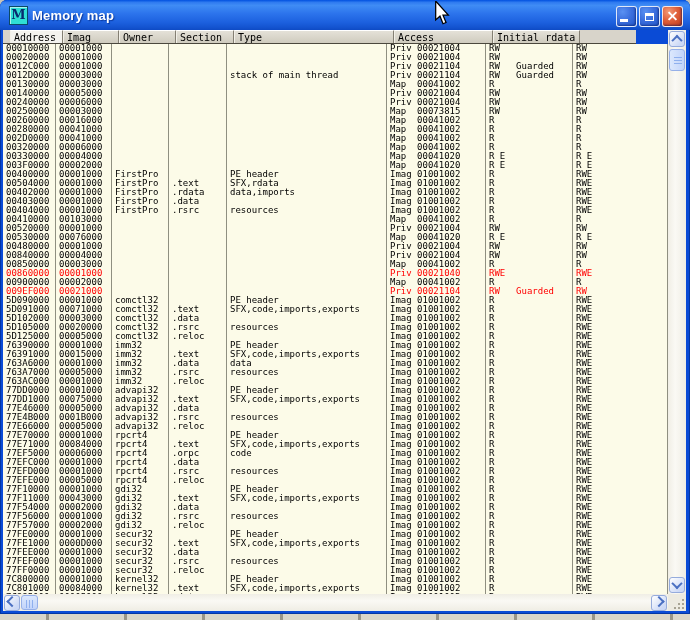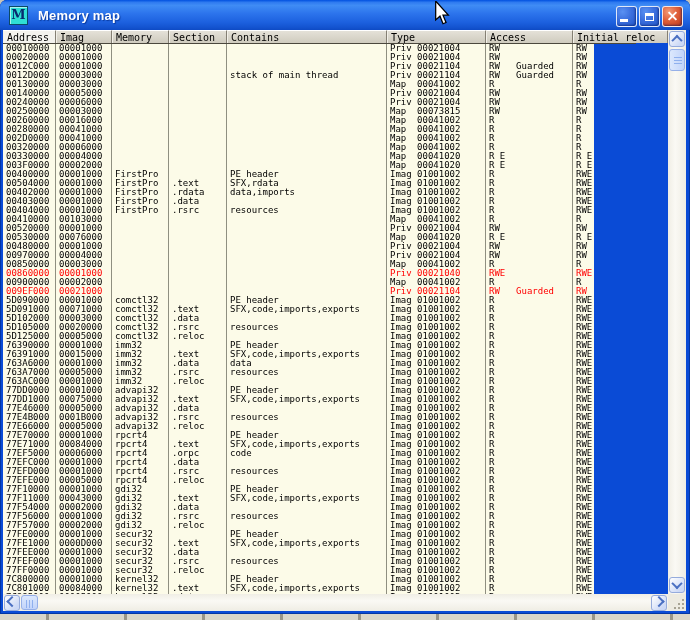--- a/index.html
+++ b/index.html
@@ -9,46 +9,46 @@
   .xp-window{position:absolute;left:0;top:0;width:690px;height:614px;
     background:#0A4BD6;border-radius:7px 7px 0 0;
     box-shadow:inset 0 0 0 1px #0336A4;}
   .titlebar{position:absolute;left:0;top:0;width:690px;height:30px;
     border-radius:7px 7px 0 0;
     background:linear-gradient(180deg,#0050E0 0%,#2F7BF0 8%,#3F8CF5 18%,#2C74EC 45%,#1C60DE 75%,#1353CF 92%,#0E4AC4 100%);
     display:flex;align-items:center;}
   .app-icon{width:17px;height:17px;margin-left:9px;background:#2FE0D4;
     border:1px solid #0A4A66;color:#082A6E;font:bold 13px/15px "DejaVu Serif",serif;
     text-align:center;box-shadow:inset 1px 1px 0 rgba(255,255,255,.6);}
-  .title-text{margin-left:10px;color:#FFFFFF;font:bold 13px/13px "Liberation Sans",sans-serif;
+  .title-text{margin-left:4px;color:#FFFFFF;font:bold 13px/13px "Liberation Sans",sans-serif;
     text-shadow:1px 1px 1px #0A3AA0;letter-spacing:.2px;}
   .caption-buttons{position:absolute;right:7px;top:6px;display:flex;gap:2px;}
   .cap-btn{width:21px;height:21px;border-radius:3px;border:1px solid rgba(255,255,255,.85);
     display:flex;align-items:center;justify-content:center;box-sizing:border-box;
     background:radial-gradient(circle at 30% 25%,#5A91F2 0%,#3B6FDE 45%,#2458C8 100%);
     box-shadow:inset -1px -1px 2px rgba(0,20,90,.55);}
   .cap-btn.close{background:radial-gradient(circle at 30% 25%,#F29A77 0%,#E0603A 45%,#C03818 100%);}
   .glyph-min{width:8px;height:3px;background:#fff;margin-top:8px;margin-right:5px;}
   .glyph-max{width:9px;height:8px;border:1px solid #fff;border-top:3px solid #fff;box-sizing:border-box;}
   .glyph-x{position:relative;width:11px;height:11px;}
   .glyph-x::before,.glyph-x::after{content:"";position:absolute;left:0;top:4px;width:11px;height:2px;background:#fff;}
   .glyph-x::before{transform:rotate(45deg);}
   .glyph-x::after{transform:rotate(-45deg);}
 
   
   .table-header{position:absolute;left:3px;top:30px;width:633px;height:14px;
     display:grid;grid-template-columns:53px 56px 57px 58px 160px 99px 87px 95px;
-    background:#D8D4CA;border-bottom:1px solid #4A473C;box-sizing:border-box;}
+    background:#D8D4CA;border-bottom:1px solid #4A473C;box-sizing:border-box;padding-left:7px;}
   .hcell{box-sizing:border-box;border-right:1px solid #847F73;border-top:1px solid #FFFFFF;border-left:1px solid #F2F0E8;
     background:linear-gradient(180deg,#E4E1D8,#CFCBBE);
     font:10px/13px "DejaVu Sans Mono",monospace;color:#000;padding-left:3px;white-space:pre;overflow:hidden;}
   .hcell.sel{background:#F4F3EE;}
 
   
-  .rows-box{position:absolute;left:3px;top:44px;width:591px;height:550px;
+  .rows-box{position:absolute;left:3px;top:44px;width:665px;height:550px;
     background:#FCFBE8;overflow:hidden;}
   .trow{display:grid;grid-template-columns:53px 56px 57px 58px 160px 99px 87px 95px;height:9px;}
   .cell{box-sizing:border-box;border-right:1px solid #8F8F80;padding-left:3px;
     font:9px/9px "DejaVu Sans Mono",monospace;color:#000;white-space:pre;overflow:hidden;}
   .trow.red .cell{color:#FF0000;}
 
   
   .vscroll{position:absolute;left:668px;top:30px;width:18px;height:564px;
     background:linear-gradient(90deg,#F0EEE5,#FAF9F4 40%,#EFEDE4);}
   .hscroll{position:absolute;left:3px;top:594px;width:665px;height:17px;
@@ -102,26 +102,25 @@
           </div>
         <div class="cap-btn close">
             <span class="glyph-x"></span>
           </div>
       </div>
     </div>
 
     <div class="table-header">
         <div class="hcell c0 sel">Address</div>
         <div class="hcell c1">Imag</div>
-        <div class="hcell c2">Memory</div>
+        <div class="hcell c2">Owner</div>
         <div class="hcell c3">Section</div>
-        <div class="hcell c4">Contains</div>
         <div class="hcell c5">Type</div>
         <div class="hcell c6">Access</div>
-        <div class="hcell c7">Initial reloc</div>
+        <div class="hcell c7">Initial rdata</div>
       </div>
     <div class="rows-box">
         <div class="trow">
           <div class="cell c0">00010000</div>
           <div class="cell c1">00001000</div>
           <div class="cell c2"></div>
           <div class="cell c3"></div>
           <div class="cell c4"></div>
           <div class="cell c5">Priv 00021004</div>
           <div class="cell c6">RW</div>
@@ -341,21 +340,21 @@
           <div class="cell c0">00480000</div>
           <div class="cell c1">00001000</div>
           <div class="cell c2"></div>
           <div class="cell c3"></div>
           <div class="cell c4"></div>
           <div class="cell c5">Priv 00021004</div>
           <div class="cell c6">RW</div>
           <div class="cell c7">RW</div>
         </div>
         <div class="trow">
-          <div class="cell c0">00970000</div>
+          <div class="cell c0">00840000</div>
           <div class="cell c1">00004000</div>
           <div class="cell c2"></div>
           <div class="cell c3"></div>
           <div class="cell c4"></div>
           <div class="cell c5">Priv 00021004</div>
           <div class="cell c6">RW</div>
           <div class="cell c7">RW</div>
         </div>
         <div class="trow">
           <div class="cell c0">00850000</div>

